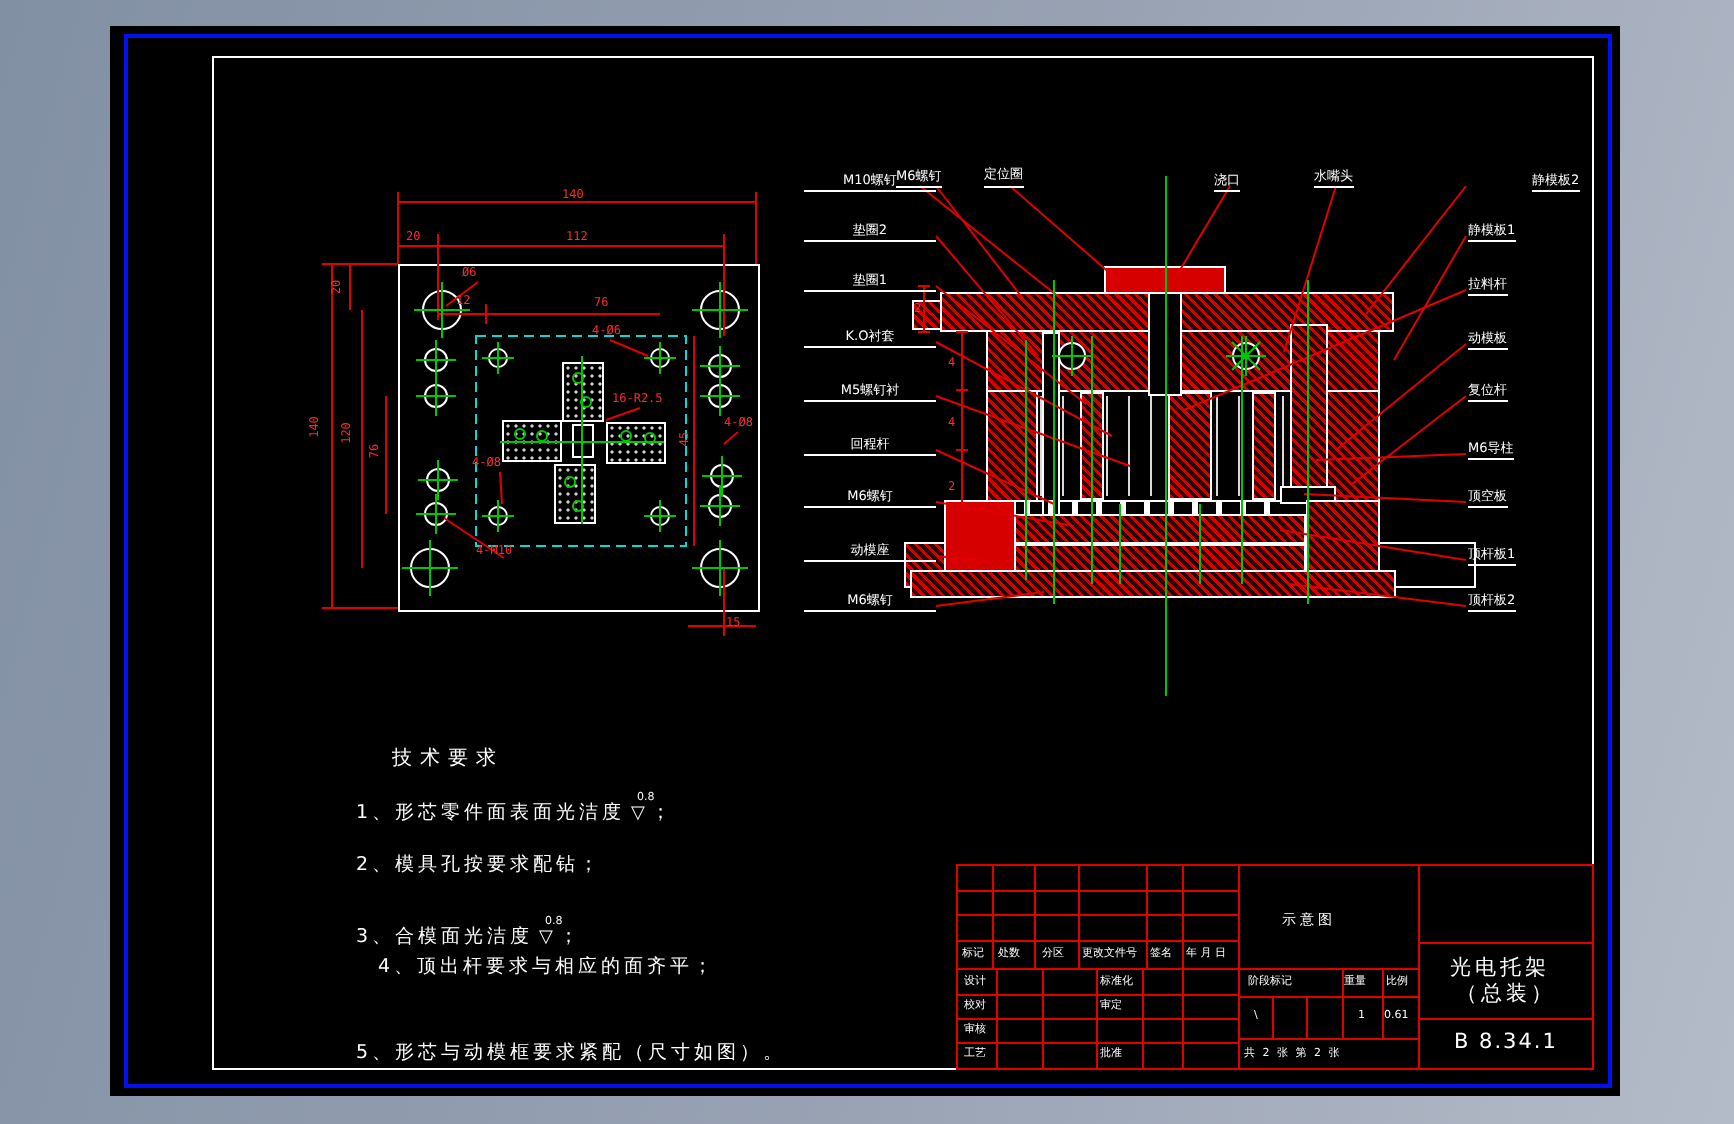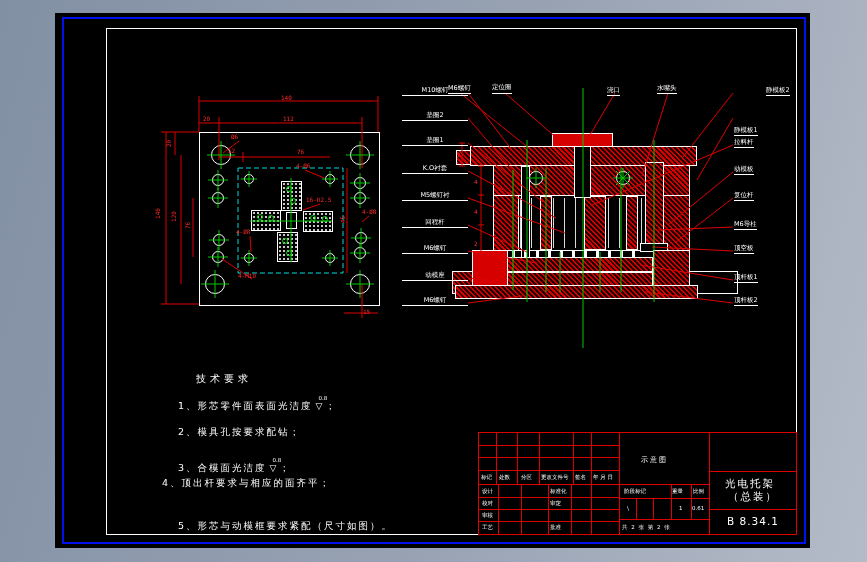--- a/index.html
+++ b/index.html
@@ -138,21 +138,21 @@
 <span class="slabel l" style="top:111px;">垫圈2</span>
 <span class="slabel l" style="top:136px;">垫圈1</span>
 <span class="slabel l" style="top:164px;">K.O衬套</span>
 <span class="slabel l" style="top:191px;">M5螺钉衬</span>
 <span class="slabel l" style="top:218px;">回程杆</span>
 <span class="slabel l" style="top:244px;">M6螺钉</span>
 <span class="slabel l" style="top:271px;">动模座</span>
 <span class="slabel l" style="top:296px;">M6螺钉</span>
 
 <span class="slabel r" style="top:86px;margin-left:32px;">静模板2</span>
-<span class="slabel r" style="top:126px;">静模板1</span>
+<span class="slabel r" style="top:111px;">静模板1</span>
 <span class="slabel r" style="top:138px;">拉料杆</span>
 <span class="slabel r" style="top:165px;">动模板</span>
 <span class="slabel r" style="top:191px;">复位杆</span>
 <span class="slabel r" style="top:220px;">M6导柱</span>
 <span class="slabel r" style="top:244px;">顶空板</span>
 <span class="slabel r" style="top:273px;">顶杆板1</span>
 <span class="slabel r" style="top:296px;">顶杆板2</span>
 
 <span class="rtext" style="left:457px;top:151px;">2</span>
 <span class="rtext" style="left:474px;top:178px;">4</span>
@@ -213,21 +213,21 @@
   <div class="tech" style="left:196px;top:372px;letter-spacing:4px;font-size:10px;">技术要求</div>
   <div class="tech" style="left:178px;top:400px;">
     <span>1、形芯零件面表面光洁度</span><span class="rgh"><span class="val">0.8</span><span class="tri">▽</span></span><span>；</span>
   </div>
   <div class="tech" style="left:178px;top:426px;">
     <span>2、模具孔按要求配钻；</span>
   </div>
   <div class="tech" style="left:178px;top:462px;">
     <span>3、合模面光洁度</span><span class="rgh"><span class="val">0.8</span><span class="tri">▽</span></span><span>；</span>
   </div>
-  <div class="tech" style="left:162px;top:477px;">
+  <div class="tech" style="left:189px;top:477px;">
     <span>4、顶出杆要求与相应的面齐平；</span>
   </div>
   <div class="tech" style="left:178px;top:520px;">
     <span>5、形芯与动模框要求紧配（尺寸如图）。</span>
   </div>
 </div>
 
 <div id="tblock">
 
   <div class="tl" style="left:17px;top:0;width:1px;height:51px;"></div>

